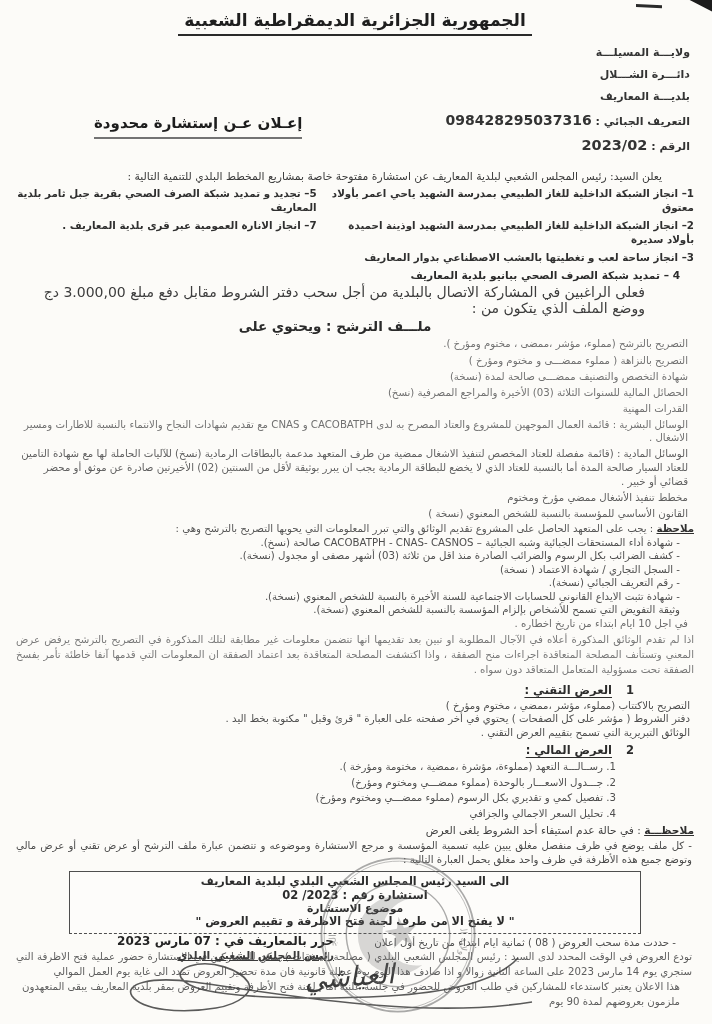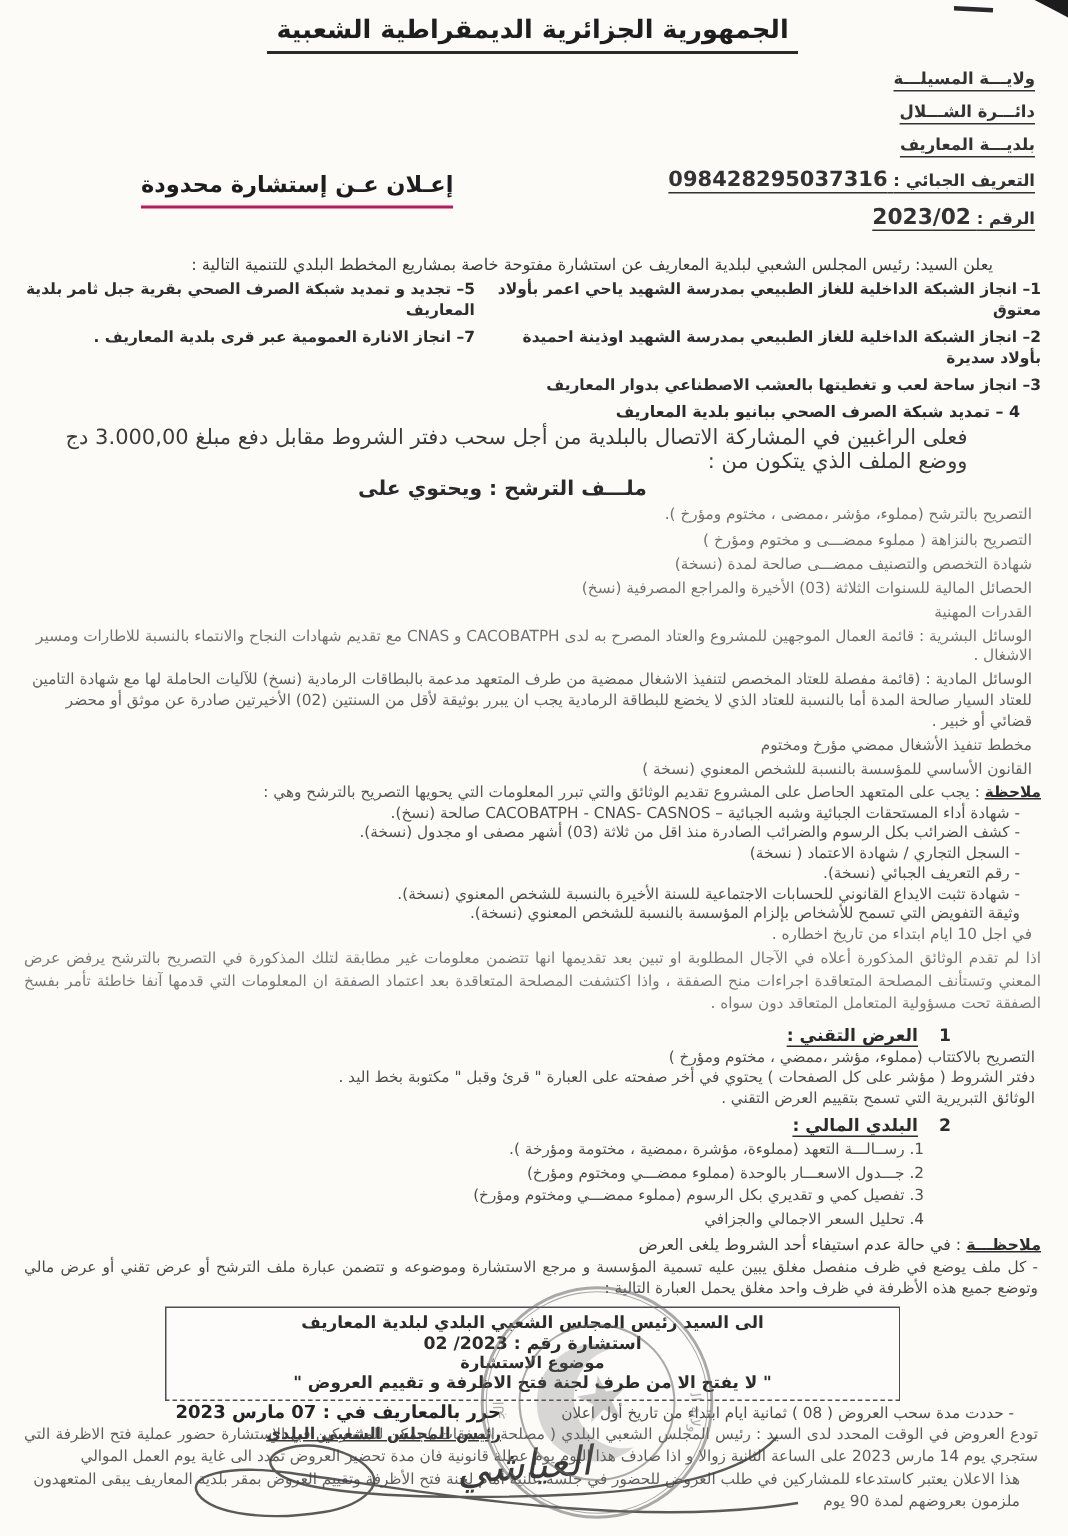--- a/index.html
+++ b/index.html
@@ -10,28 +10,28 @@
     background:#fcfbf8; color:#2e2e2e; direction:rtl; overflow:hidden;
     padding:6px 18px 0 16px;
     box-shadow:0 0 6px rgba(0,0,0,.4);
   }
   
   .fold { position:absolute; top:-14px; left:636px; width:110px; height:46px; pointer-events:none; }
   .republic { text-align:center; font-size:17px; font-weight:bold; color:#1e1e1e; margin-top:4px; }
   .republic .u { display:inline-block; border-bottom:2px solid #2a2a2a; padding:0 6px 4px; }
   .hdr { position:relative; height:132px; }
   .hdr-right { position:absolute; top:10px; right:4px; text-align:right; font-size:11px; font-weight:bold; color:#333; }
-  .hdr-right .line { margin-bottom:9px; text-decoration:underline; text-underline-offset:4px; }
+  .hdr-right .line { margin-bottom:9px; text-underline-offset:4px; }
   .hdr-right .line.sp { margin-top:2px; }
   .idline { font-size:11px; font-weight:bold; }
   .idline .val { font-size:14px; letter-spacing:.5px; }
   .refline .val { font-size:14.5px; }
   .ann-title {
     position:absolute; top:78px; left:78px; font-size:15px; font-weight:bold; color:#1d1d1d;
-    border-bottom:2px solid #be185d; padding-bottom:5px; letter-spacing:1px;
+    border-bottom:2px solid #737373; padding-bottom:5px; letter-spacing:1px;
   }
   .intro { font-size:10.8px; color:#3a3a3a; margin:2px 6px 4px 0; text-indent:26px; }
   .projects { display:flex; gap:10px; font-size:10.3px; font-weight:bold; color:#2f2f2f; margin-top:3px; }
   .projects .col-r { width:55%; }
   .projects .col-l { width:45%; }
   .projects div.item { margin-bottom:4px; line-height:1.35; }
   .item4 { font-size:10.6px; font-weight:bold; color:#2a2a2a; margin:1px 14px 2px 0; }
   .participate { font-size:14px; color:#3c3c3c; margin:3px 49px 2px 0; }
   .cand-head { text-align:center; font-size:13.5px; font-weight:bold; color:#2a2a2a; margin:2px 40px 3px 0; }
   .cand-list { font-size:10.2px; color:#5f5f5f; margin-right:6px; }
@@ -45,21 +45,21 @@
   .sec-head { font-size:11.5px; font-weight:bold; color:#2c2c2c; margin:5px 60px 3px 0; }
   .sec-head .u { text-decoration:underline; text-underline-offset:3px; }
   .sec-head .num { display:inline-block; margin-left:14px; }
   .tech-list, .fin-list { font-size:10.2px; color:#4e4e4e; }
   .tech-list .ti { margin:2.5px 4px 0 0; }
   .fin-list .fi { margin:4.5px 78px 0 0; }
   .note2 { font-size:10.6px; margin-top:5px; color:#3e3e3e; }
   .note2 .body-t { font-weight:normal; }
   .envelope { font-size:10.2px; color:#4a4a4a; margin:3px 2px 0 0; line-height:1.4; text-align:justify; }
   .env-box {
-    width:490px; margin:4px auto 2px; border:1.5px solid #4e4e4e; border-bottom-style:dashed;
+    width:572px; margin:4px auto 2px; border:1.5px solid #4e4e4e; border-bottom-style:dashed;
     text-align:center; padding:3px 6px 5px; color:#2c2c2c; background:rgba(255,255,255,.25);
   }
   .env-box .b1 { font-size:11.2px; font-weight:bold; }
   .env-box .b2 { font-size:11.5px; font-weight:bold; }
   .env-box .b3 { font-size:10.8px; font-weight:bold; }
   .env-box .b4 { font-size:11.2px; font-weight:bold; }
   .closing { font-size:10.2px; color:#555; }
   .closing .c1 { margin:3px 18px 0 0; color:#4d4d4d; }
   .closing .c2 { margin:2px 2px 0 0; line-height:1.42; text-align:justify; color:#5d5d5d; }
   .closing .c3 { margin:1px 14px 0 0; line-height:1.42; color:#5d5d5d; }
@@ -140,21 +140,21 @@
   <div class="sec-head">
     <span class="num">1</span><span class="u">العرض التقني :</span>
   </div>
   <div class="tech-list">
     <div class="ti">التصريح بالاكتتاب (مملوء، مؤشر ،ممضي ، مختوم ومؤرخ )</div>
     <div class="ti">دفتر الشروط ( مؤشر على كل الصفحات ) يحتوي في أخر صفحته على العبارة " قرئ وقبل " مكتوبة بخط اليد .</div>
     <div class="ti">الوثائق التبريرية التي تسمح بتقييم العرض التقني .</div>
   </div>
 
   <div class="sec-head">
-    <span class="num">2</span><span class="u">البلدي المالي :</span>
+    <span class="num">2</span><span class="u">العرض المالي :</span>
   </div>
   <div class="fin-list">
     <div class="fi">1. رســالـــة التعهد (مملوءة، مؤشرة ،ممضية ، مختومة ومؤرخة ).</div>
     <div class="fi">2. جـــدول الاسعـــار بالوحدة (مملوء ممضـــي ومختوم ومؤرخ)</div>
     <div class="fi">3. تفصيل كمي و تقديري بكل الرسوم  (مملوء ممضـــي ومختوم ومؤرخ)</div>
     <div class="fi">4. تحليل السعر الاجمالي والجزافي</div>
   </div>
 
   <div class="note2">
     <span class="notelbl">ملاحظـــة</span><span class="body-t"> : في حالة عدم استيفاء أحد الشروط يلغى العرض</span>

